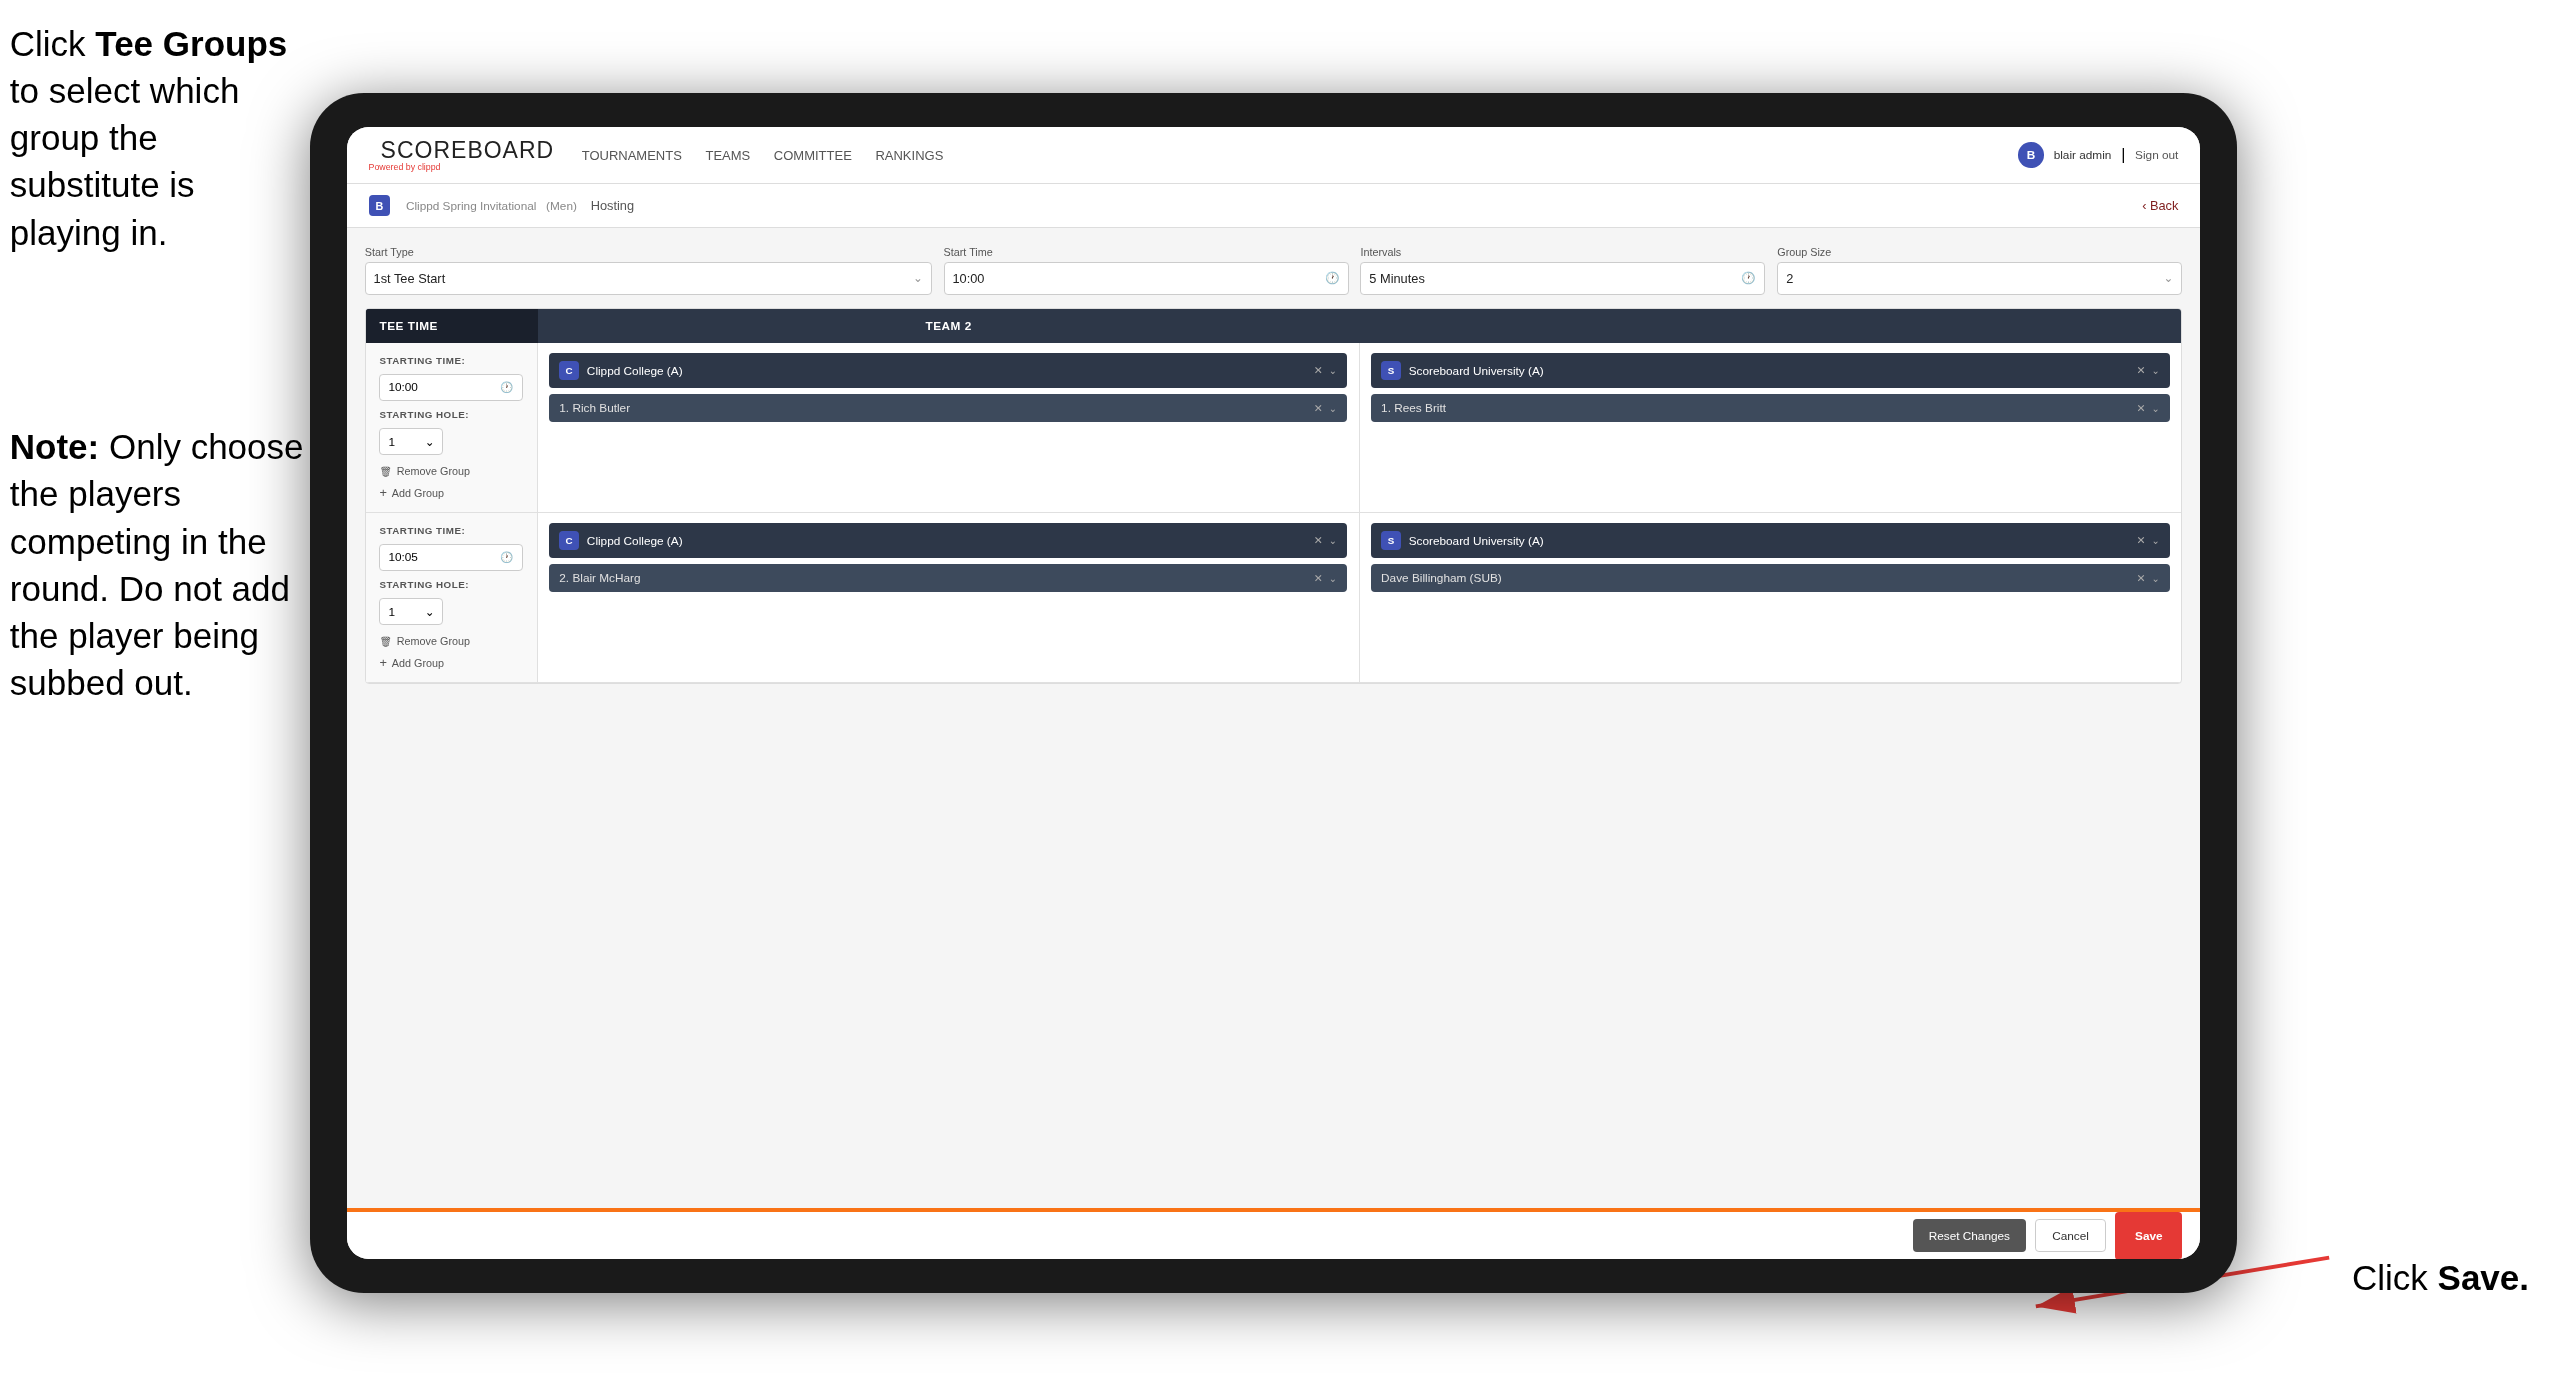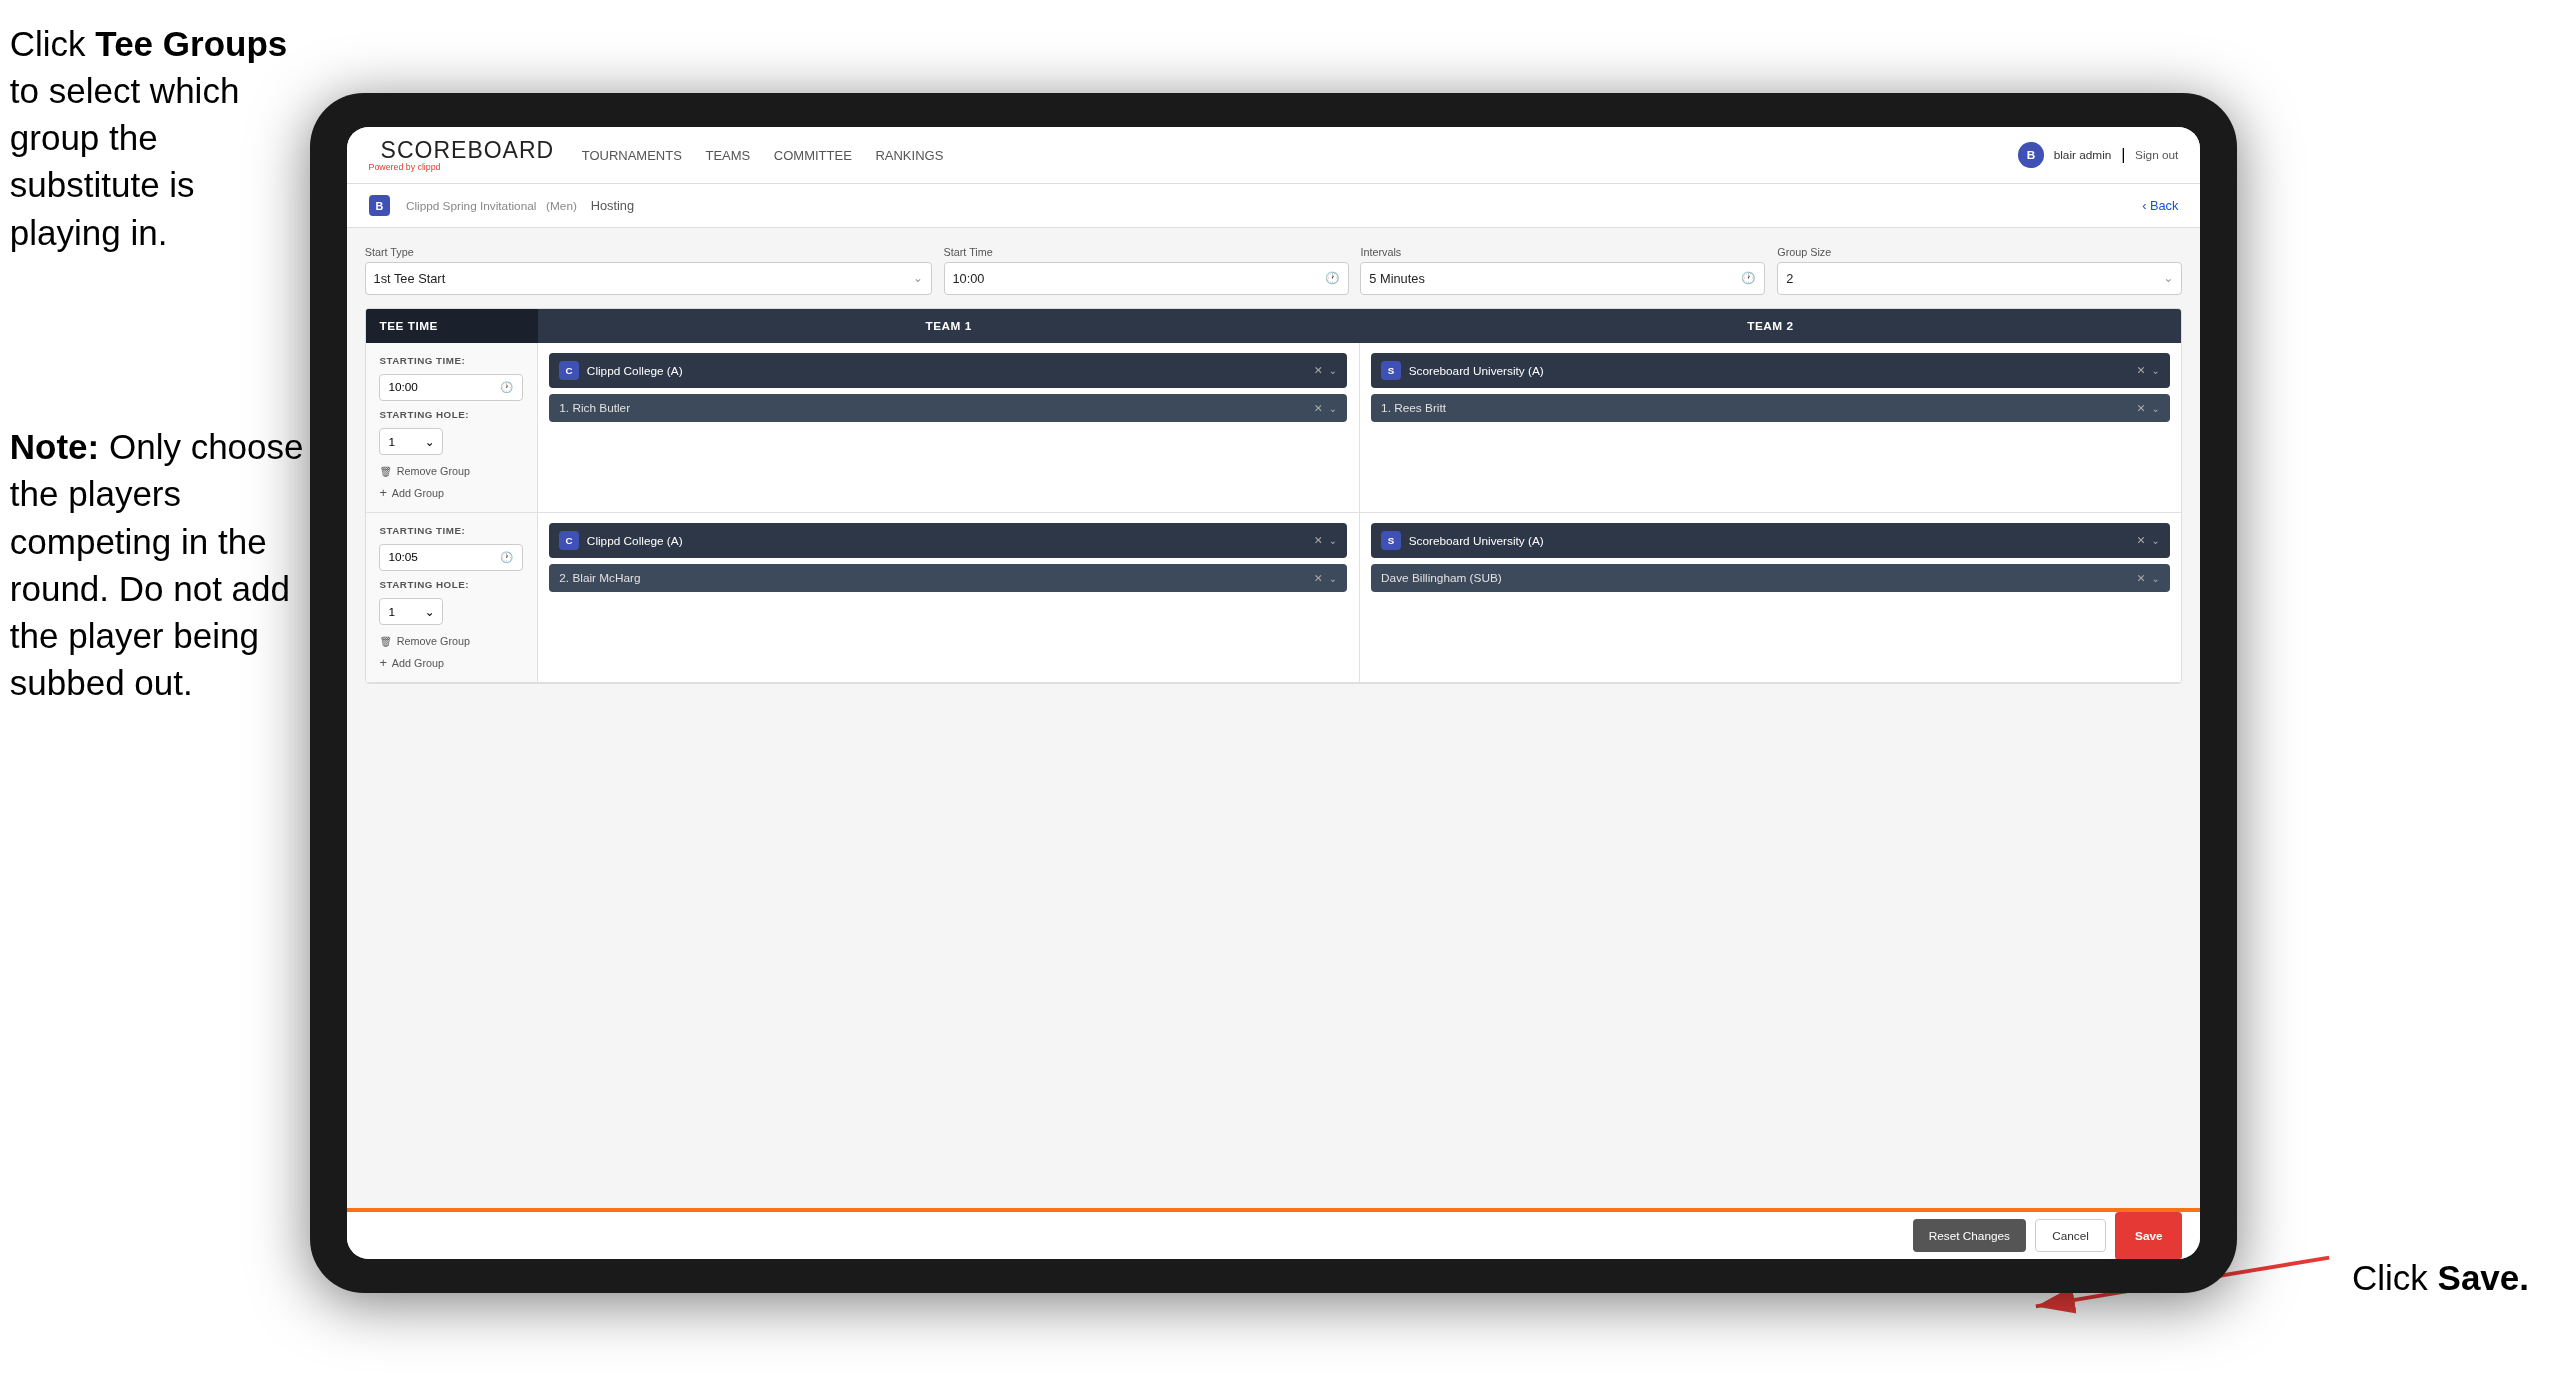--- a/index.html
+++ b/index.html
@@ -163,21 +163,21 @@
       margin-left: 5.9px;
     }
     .subheader-hosting {
       font-size: 12.8px;
       color: #555;
       margin-left: 13.8px;
     }
     .subheader-back {
       margin-left: auto;
       font-size: 12.8px;
-      color: #1d4ed8;
+      color: #7f1d1d;
       cursor: pointer;
     }
     .subheader-back::before { content: '‹ '; }
 
     
     .main-content {
       flex: 1;
       overflow-y: auto;
       background: #f5f5f5;
       padding: 17.7px 17.7px 0 17.7px;
@@ -544,21 +544,20 @@
             <span>2</span>
             <span class="chevron">⌄</span>
           </div>
         </div>
       </div>
 
       <div class="tee-table">
 
         <div class="tee-table-header">
           <div>Tee Time</div>
-          <div>Team 1</div>
           <div>Team 2</div>
         </div>
 
         <div class="group-section">
           <div class="group-left">
             <span class="starting-label">STARTING TIME:</span>
             <div class="time-input">
               <span>10:00</span>
               <span class="clock-icon">🕐</span>
             </div>

